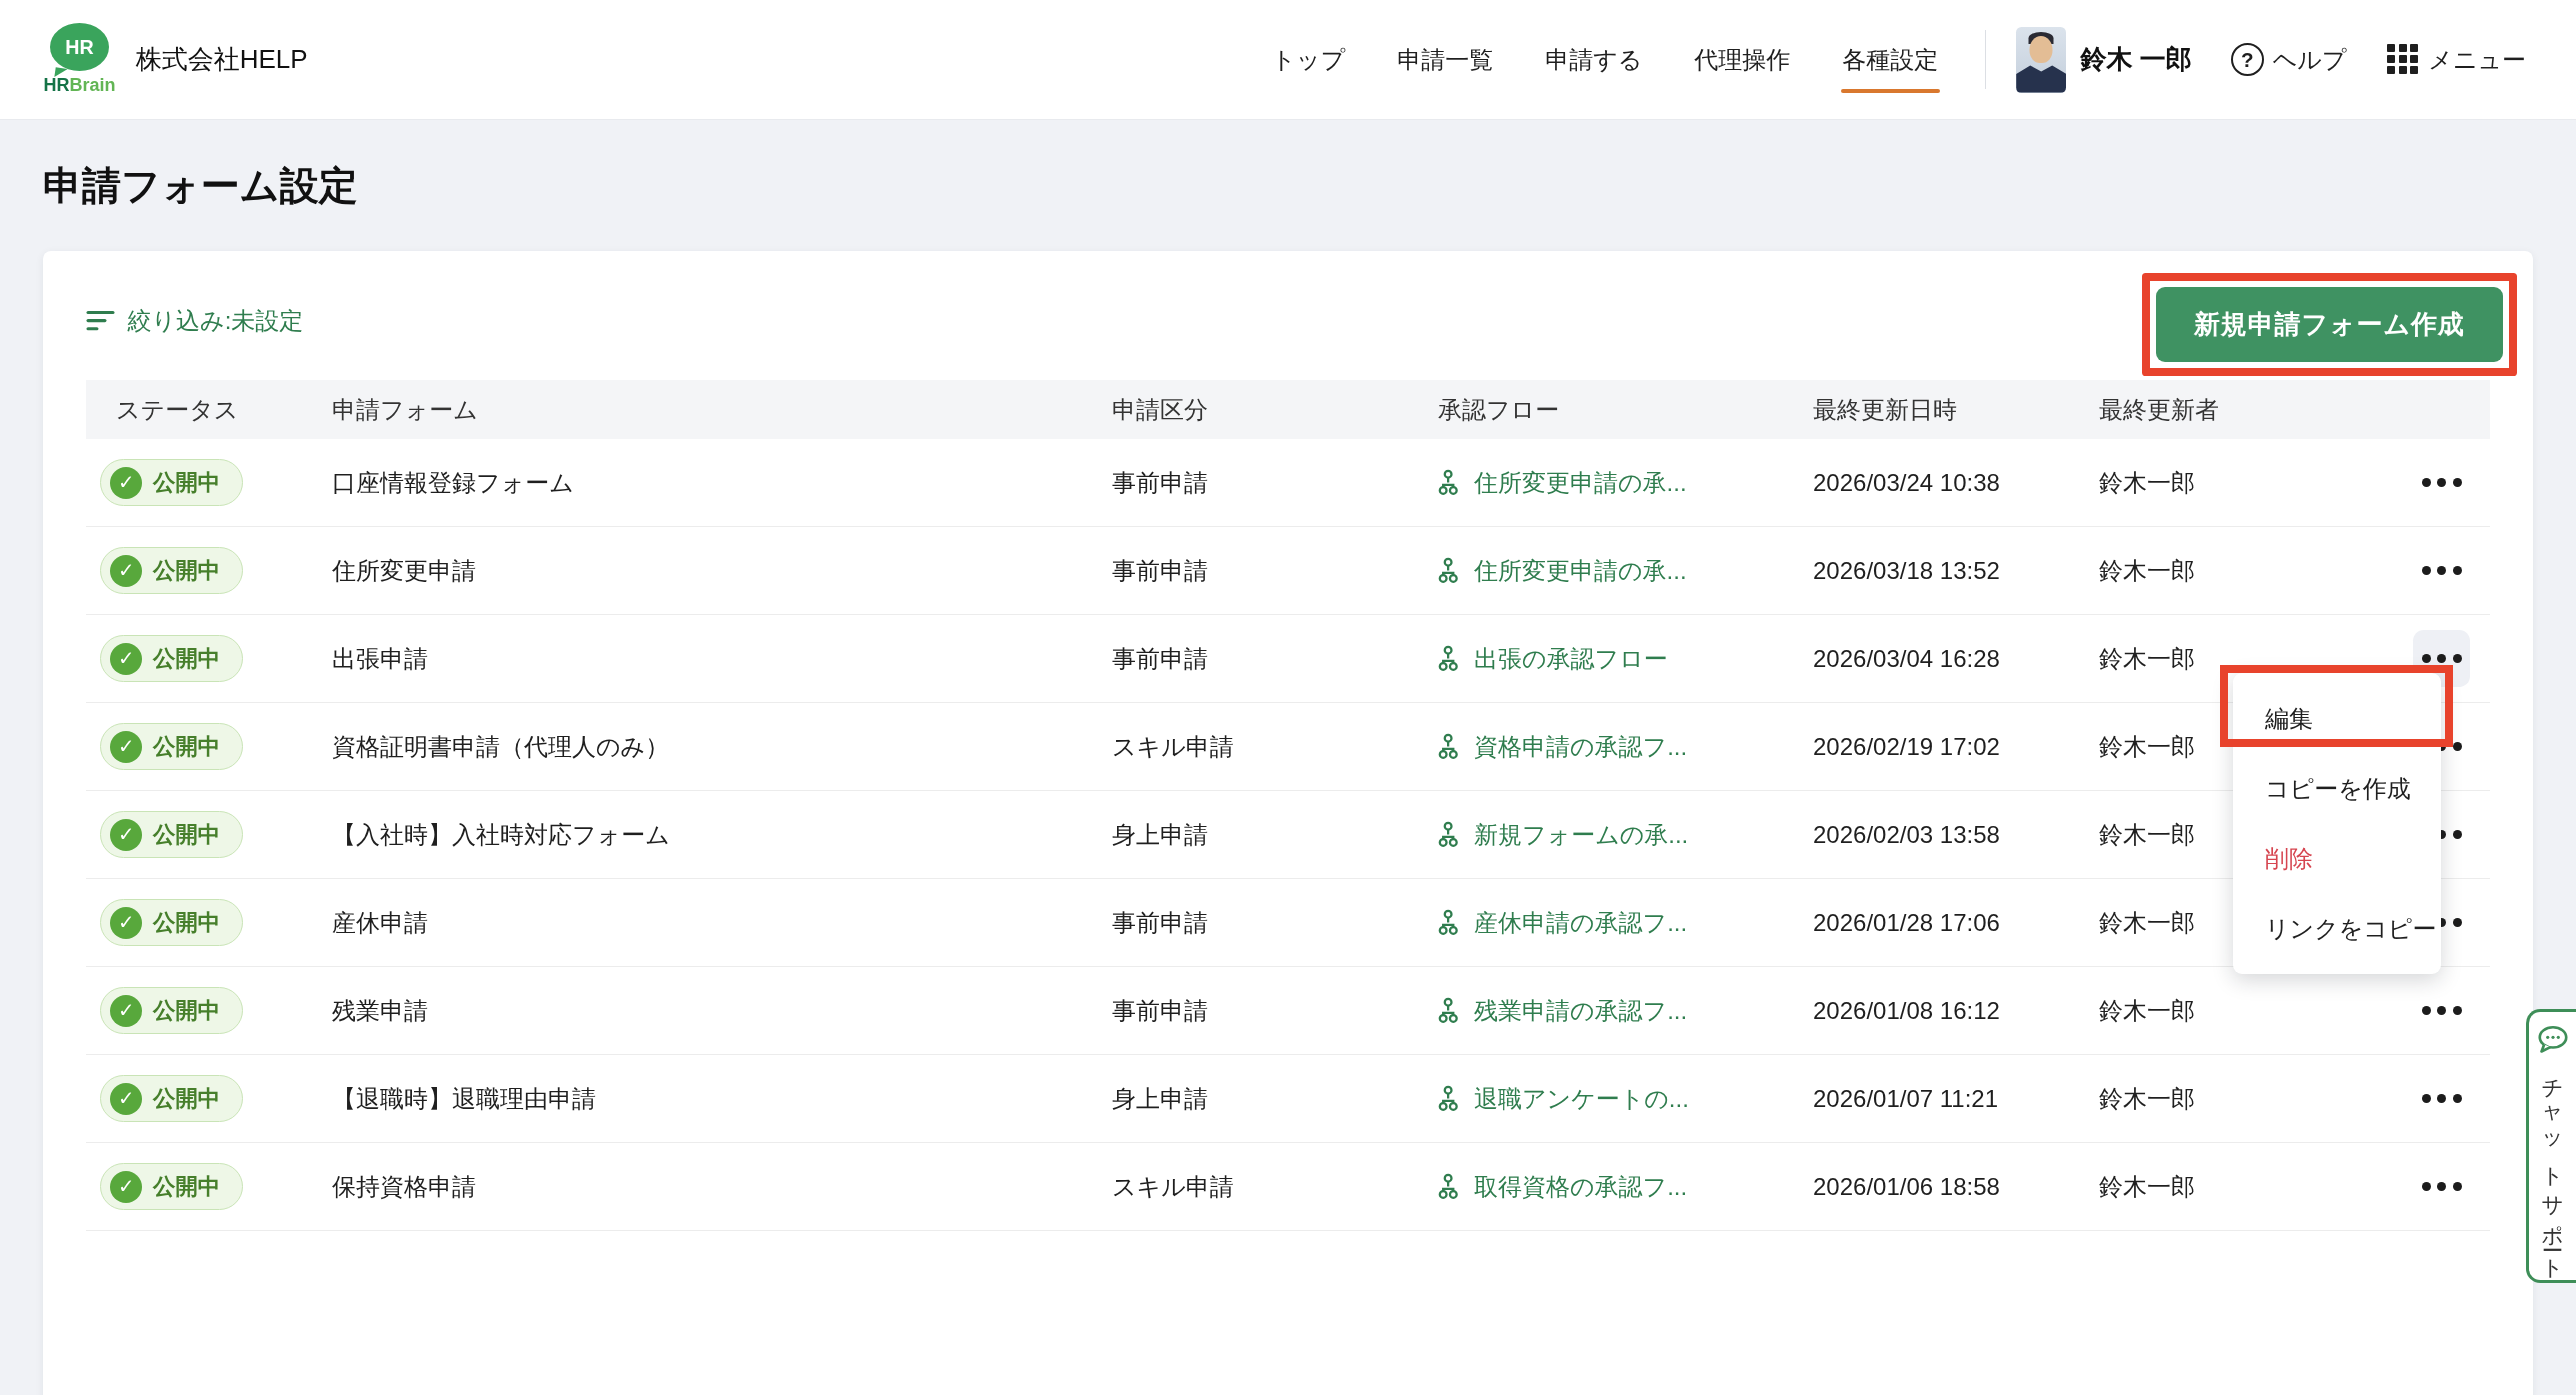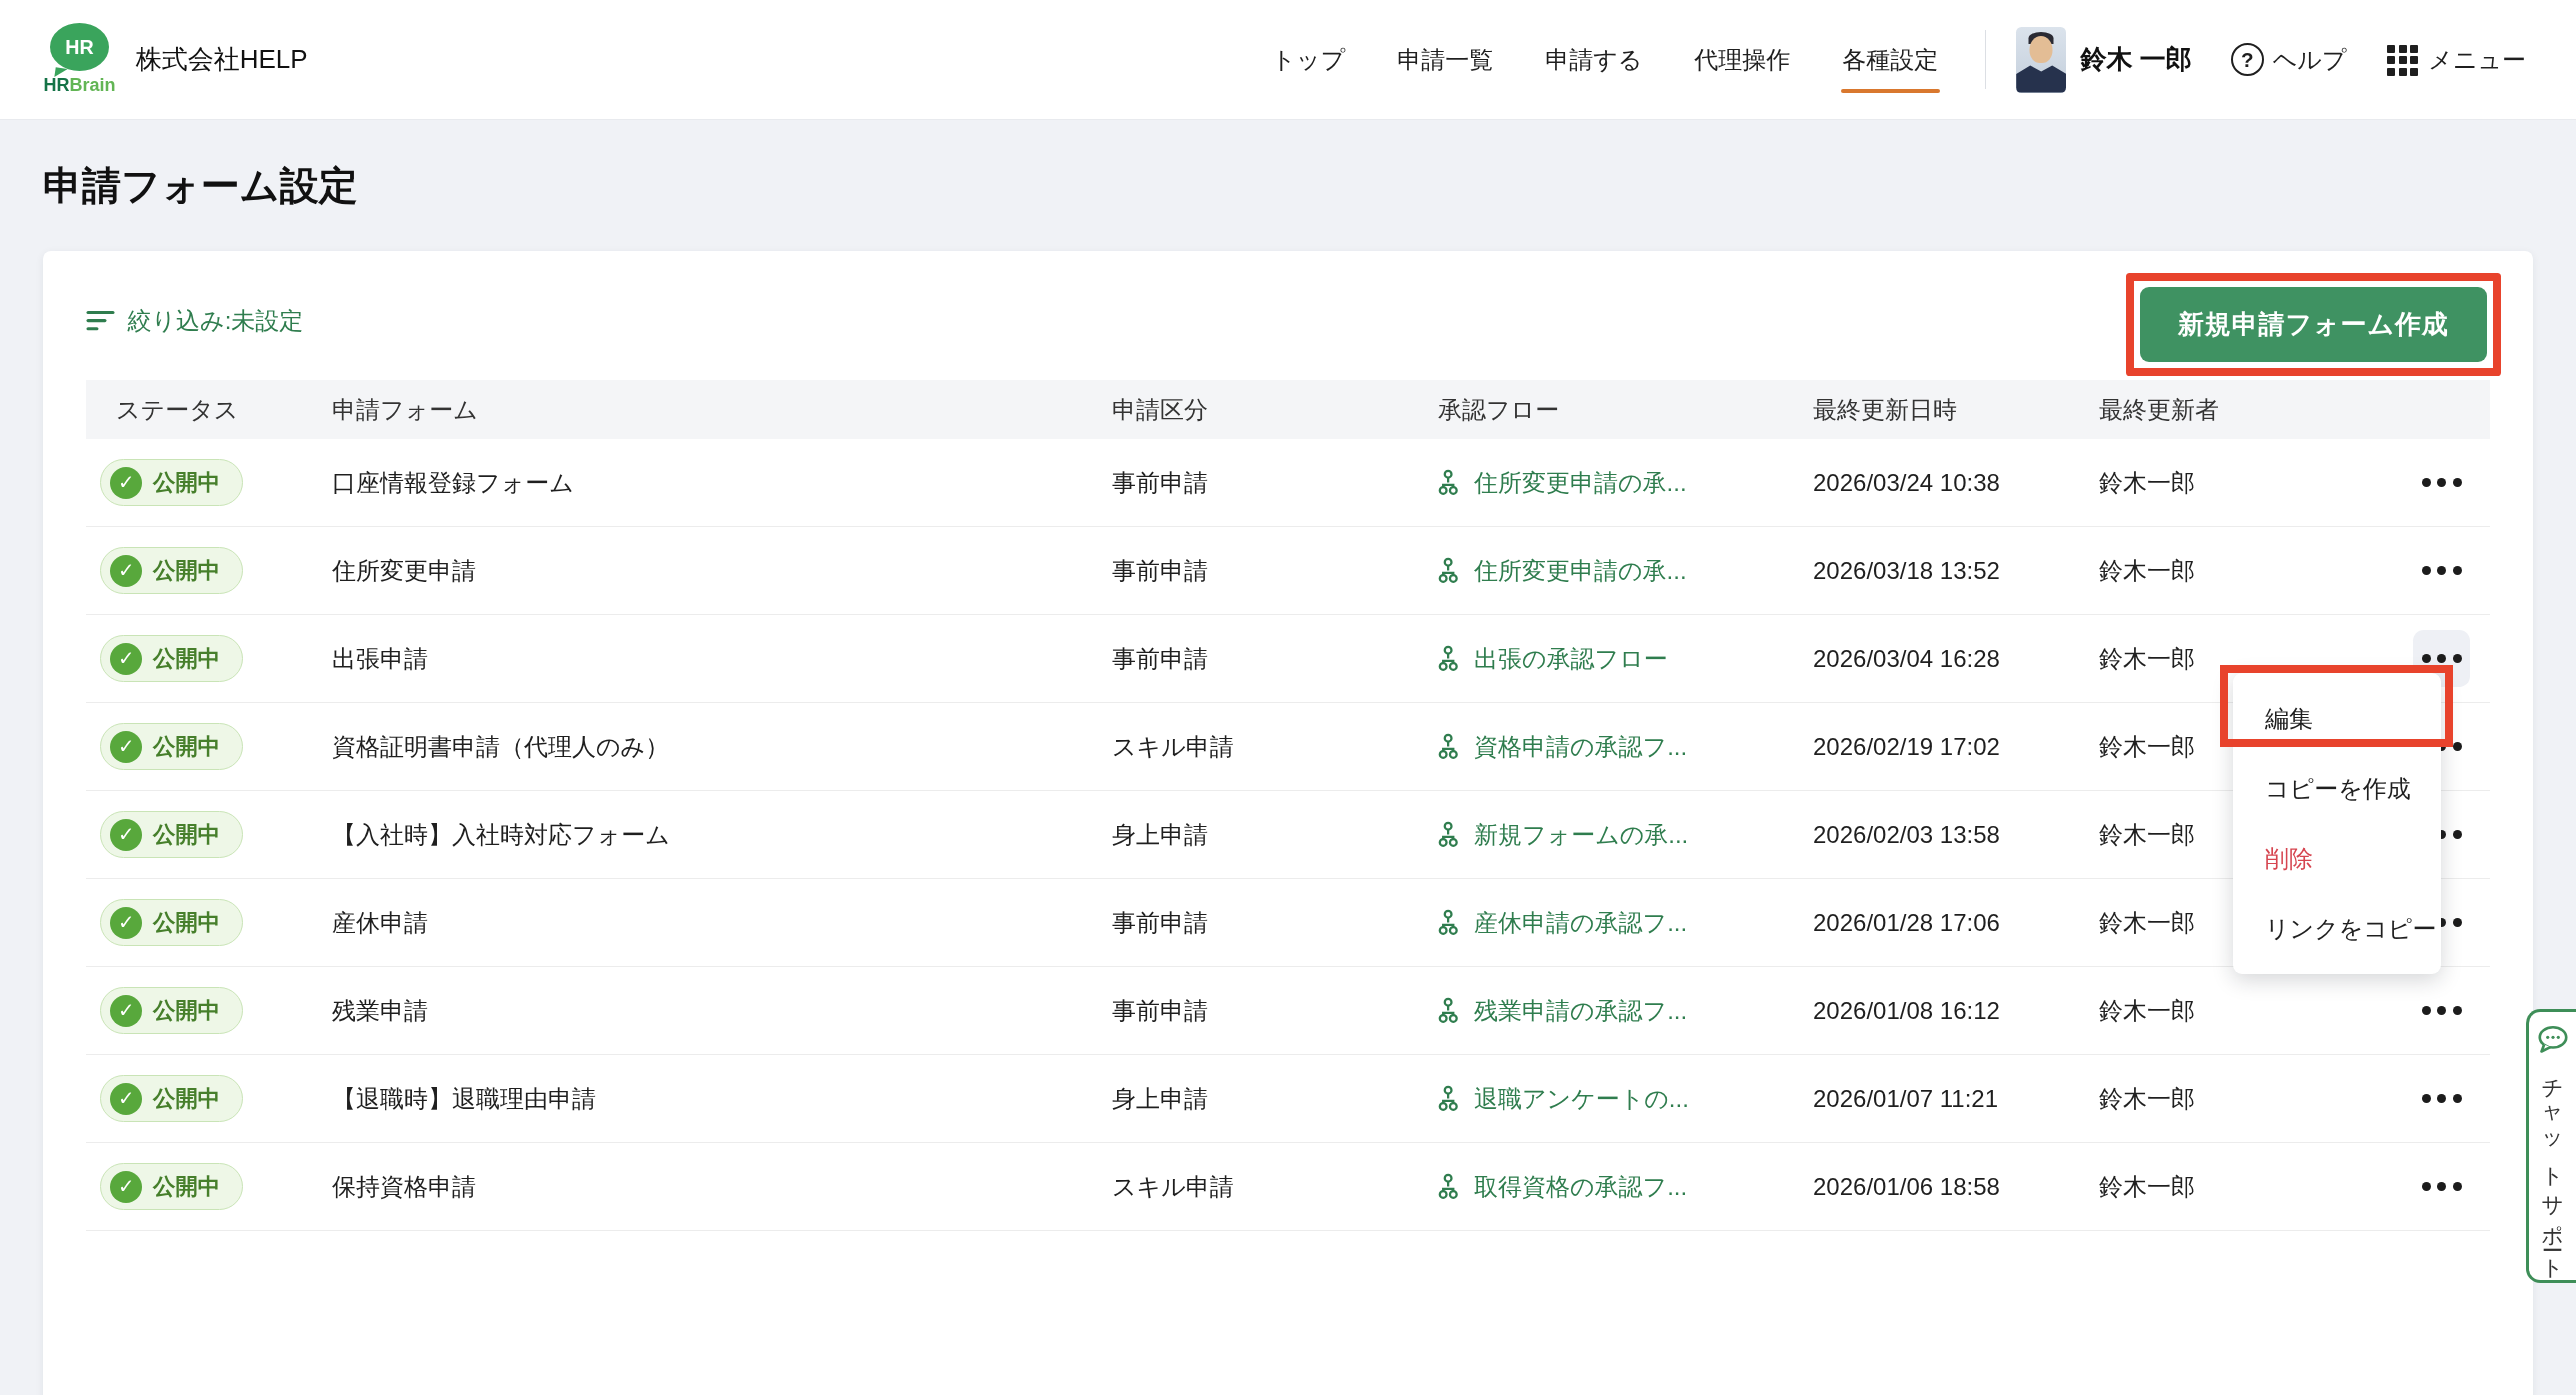--- a/index.html
+++ b/index.html
@@ -52,37 +52,37 @@
   .avatar .suit { position:absolute; bottom:0; left:0; right:0; height:30px;
     background:#26324d; clip-path:polygon(0 38%,28% 10%,50% 30%,72% 10%,100% 38%,100% 100%,0 100%); }
   .user-name { margin:0 39px 0 14.3px; font-size:26px; font-weight:700; color:#111; }
   .help { display:flex; align-items:center; gap:9px; cursor:pointer; }
   .help-circle {
     width:33px; height:33px; border:2.7px solid #1f1f1f; border-radius:50%;
     display:flex; align-items:center; justify-content:center;
     font-size:20.6px; font-weight:700;
   }
   .help-label,.menu-label { font-size:24px; }
-  .menu-btn { display:flex; align-items:flex-end; gap:10.7px; margin-left:41px; cursor:pointer; }
+  .menu-btn { display:flex; align-items:flex-start; gap:10.7px; margin-left:41px; cursor:pointer; }
   .grid-icon { display:grid; grid-template-columns:repeat(3,8px); grid-auto-rows:8px; gap:3.1px; }
   .grid-icon i { background:#1f1f1f; border-radius:0.9px; }
 
   
   .page-title { margin:39px 0 0 43px; font-size:39px; font-weight:700; line-height:54px; color:#111; }
 
   .card {
     margin:38px 43px 0; height:1263px; background:#fff; border-radius:8px;
     box-shadow:0 2.7px 9px rgba(30,40,60,.07); position:relative;
   }
   .filter-link {
     position:absolute; left:43px; top:54px; display:flex; align-items:center; gap:12.5px;
     color:#2f7d4e; font-size:24px; cursor:pointer;
   }
   .annotation-wrap {
-    position:absolute; right:32px; top:21.5px;
+    position:absolute; right:16px; top:21.5px;
     border:8px solid #e8432c; border-radius:3.6px; padding:6.3px;
   }
   .create-btn {
     border:none; background:#3f9262; color:#fff; height:75px; padding:0 38px;
     font-size:26px; font-weight:700; border-radius:9px; cursor:pointer;
     font-family:inherit; letter-spacing:0.9px;
   }
 
   
   .table { position:absolute; top:129px; left:43px; right:43px; }

